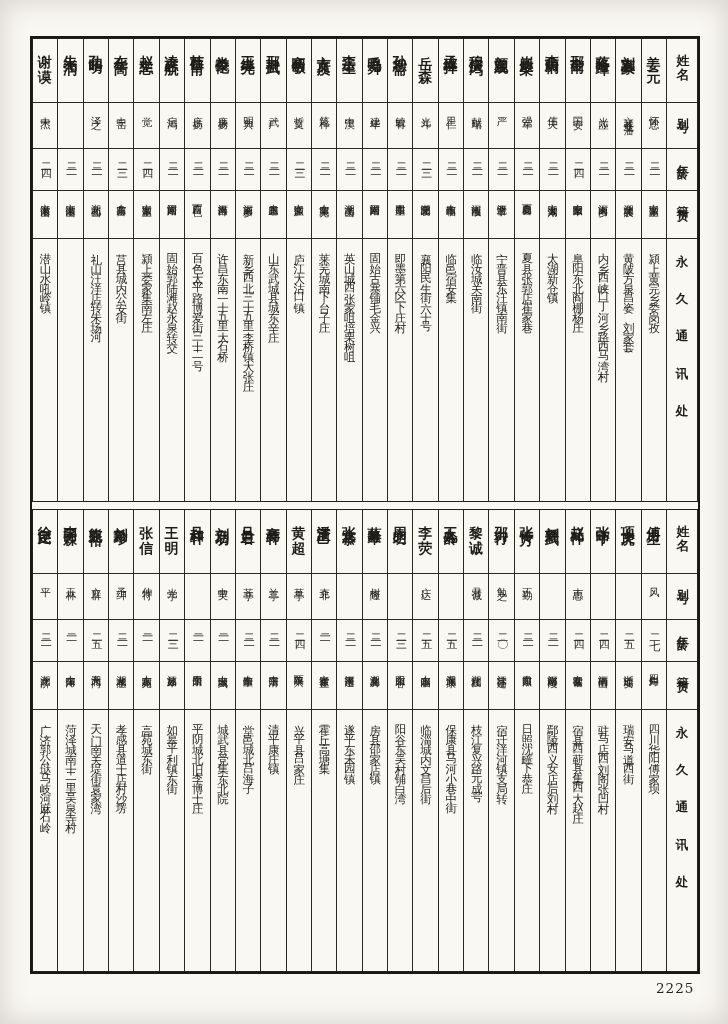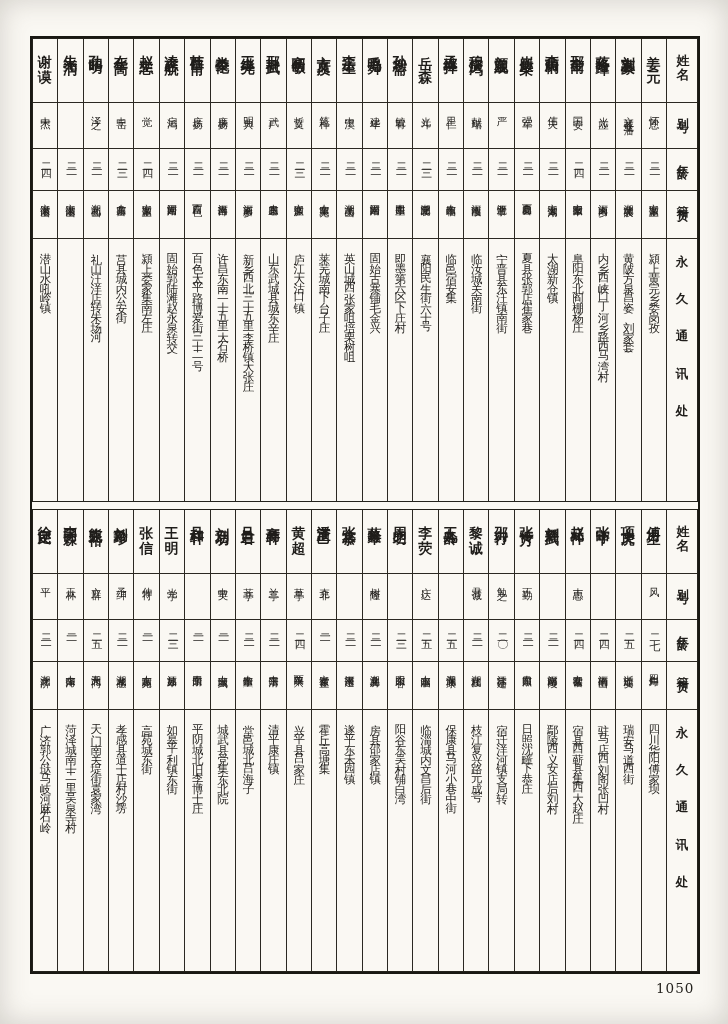--- a/index.html
+++ b/index.html
@@ -967,14 +967,14 @@
           </div>
           <div class="cell row-origin">
             <span class="vtext">湖北广济</span>
           </div>
           <div class="cell row-address">
             <span class="vtext">广济郭公垯马岐河麻石岭</span>
           </div>
         </div>
       </div>
   </div>
-  <div class="page-number">1050</div>
+  <div class="page-number">2225</div>
 </div>
 
 </body></html>

